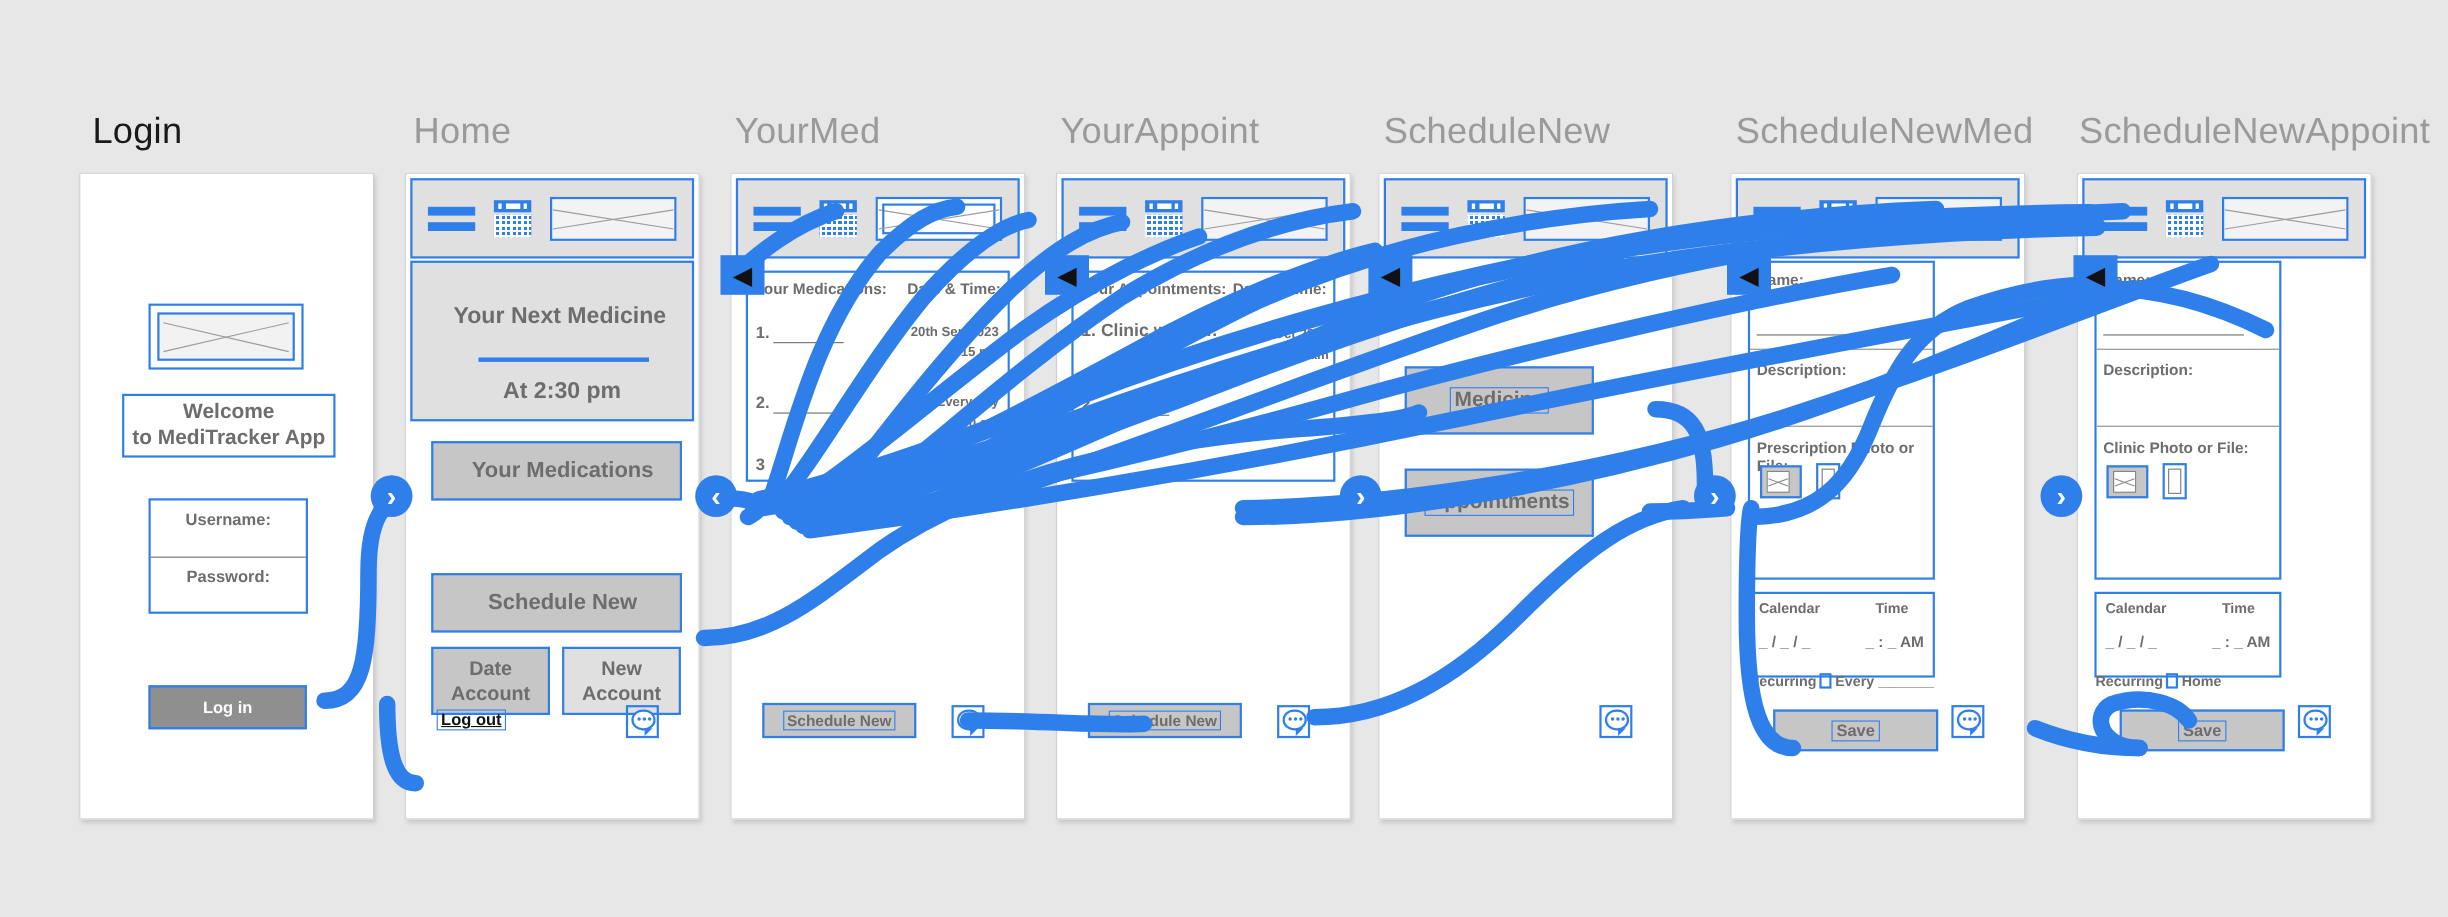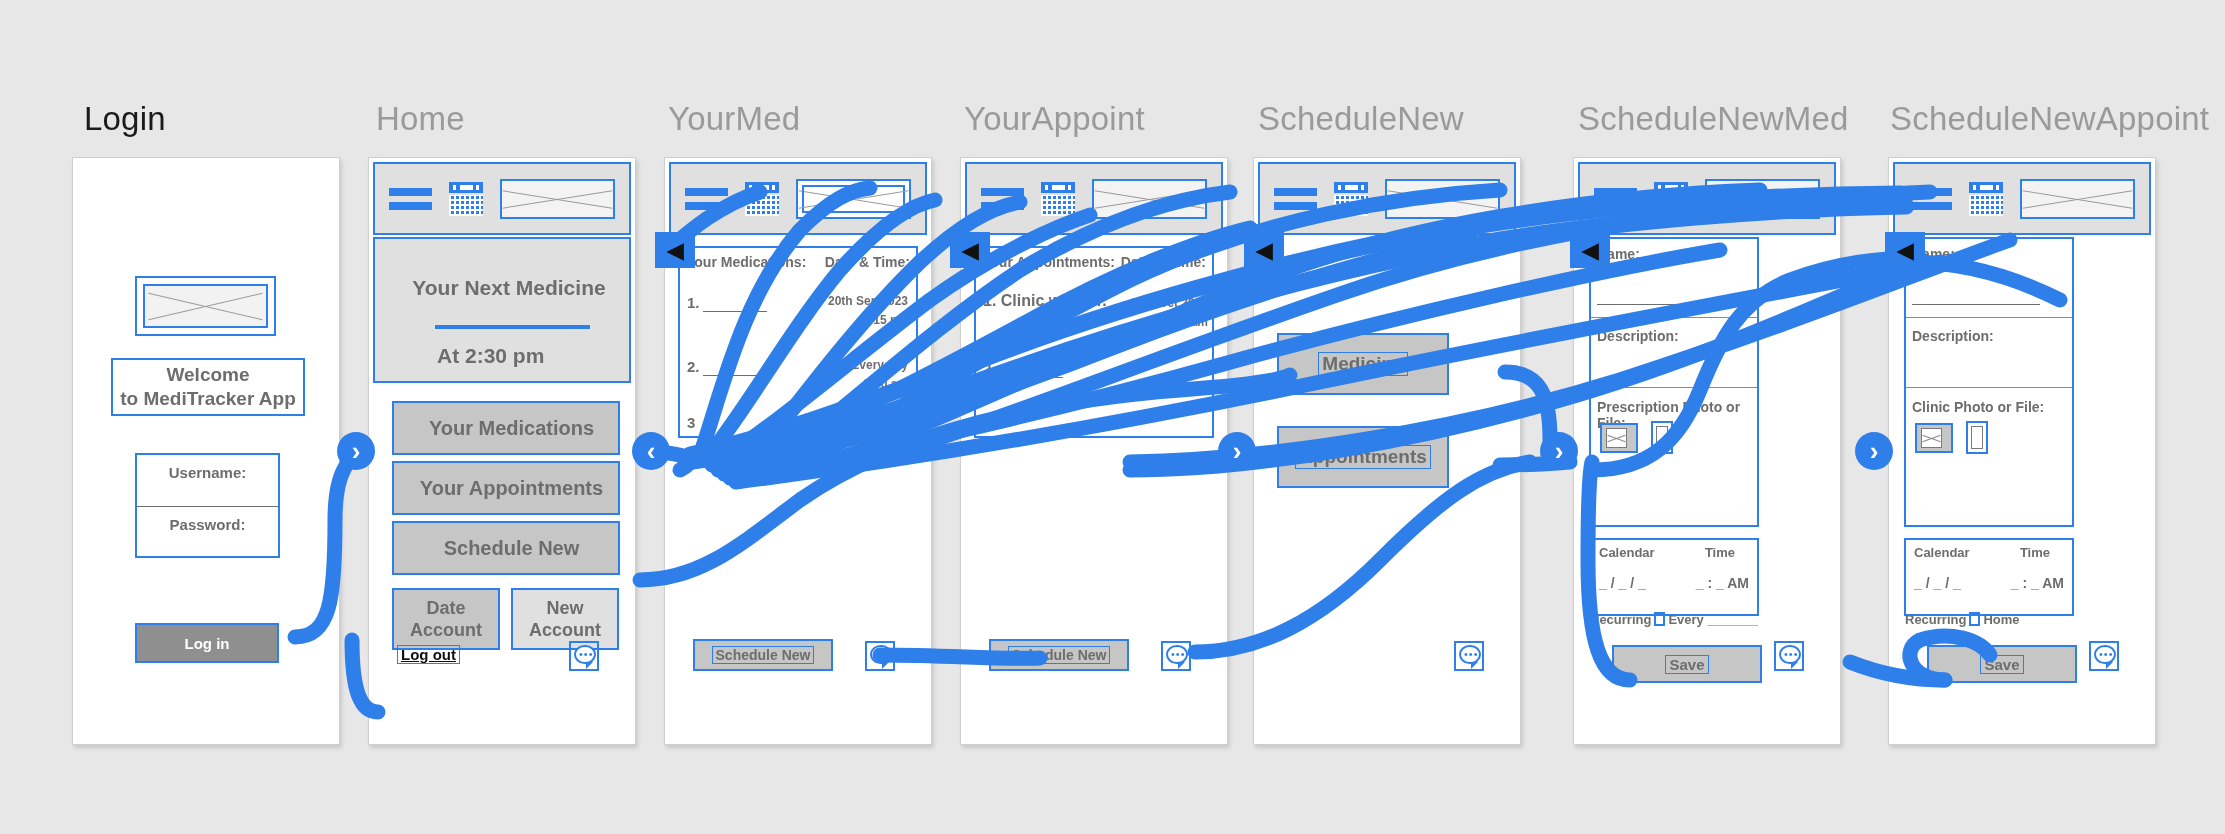--- a/index.html
+++ b/index.html
@@ -93,21 +93,21 @@
       display:flex; align-items:center; justify-content:center; }
   .login-btn span{ color:#fff; font-weight:bold; font-size:15px; }
 
   
   .hero{ left:4px; top:79px; right:4px; width:auto; height:146px; background:#e0e0e0; }
   .hero .t1{ position:absolute; left:36px; top:31px; width:196px; height:35px; background:#e0e0e0;
       display:flex; align-items:center; justify-content:center; }
   .hero .t1 span{ color:#6d6d6d; font-weight:bold; font-size:21px; }
   .hero .rule{ position:absolute; left:60px; top:86px; width:155px; height:4px; background:#2f7fea; }
   .hero .t2{ position:absolute; left:62px; top:101px; width:148px; height:32px; background:#e0e0e0;
-      display:flex; align-items:center; justify-content:flex-start; }
+      display:flex; align-items:center; justify-content:center; }
   .hero .t2 span{ color:#6d6d6d; font-weight:bold; font-size:21px; }
 
   .bigbtn{ width:228px; height:54px; left:23px; display:flex; align-items:center; justify-content:center;padding-left:11px; }
   .bigbtn span{ color:#6d6d6d; font-weight:bold; font-size:20px; }
   .halfbtn{ width:108px; height:62px; display:flex; align-items:center; justify-content:center; text-align:center; }
   .halfbtn span{ color:#6d6d6d; font-weight:bold; font-size:18px; line-height:22px; }
 
   .logout{ position:absolute; left:28px; top:488px; }
   .logout span{ color:#111; font-weight:bold; font-size:15px; text-decoration:underline;
       border:1.5px solid #2f7fea; padding:0 3px; background:transparent; }
@@ -232,23 +232,20 @@
         <span>Your Next Medicine</span>
       </div>
       <div class="rule"></div>
       <div class="t2">
         <span>At  2:30 pm</span>
       </div>
     </div>
 
     <div class="wbox gray bigbtn" style="top:243px">
       <span>Your Medications</span>
-    </div>
-    <div class="wbox gray bigbtn" style="top:303px">
-      <span>Your Appointments</span>
     </div>
     <div class="wbox gray bigbtn" style="top:363px">
       <span>Schedule New</span>
     </div>
 
     <div class="wbox gray halfbtn" style="left:23px; top:430px">
       <span>
         <span>Date</span><br>
         <span>Account</span>
       </span>

